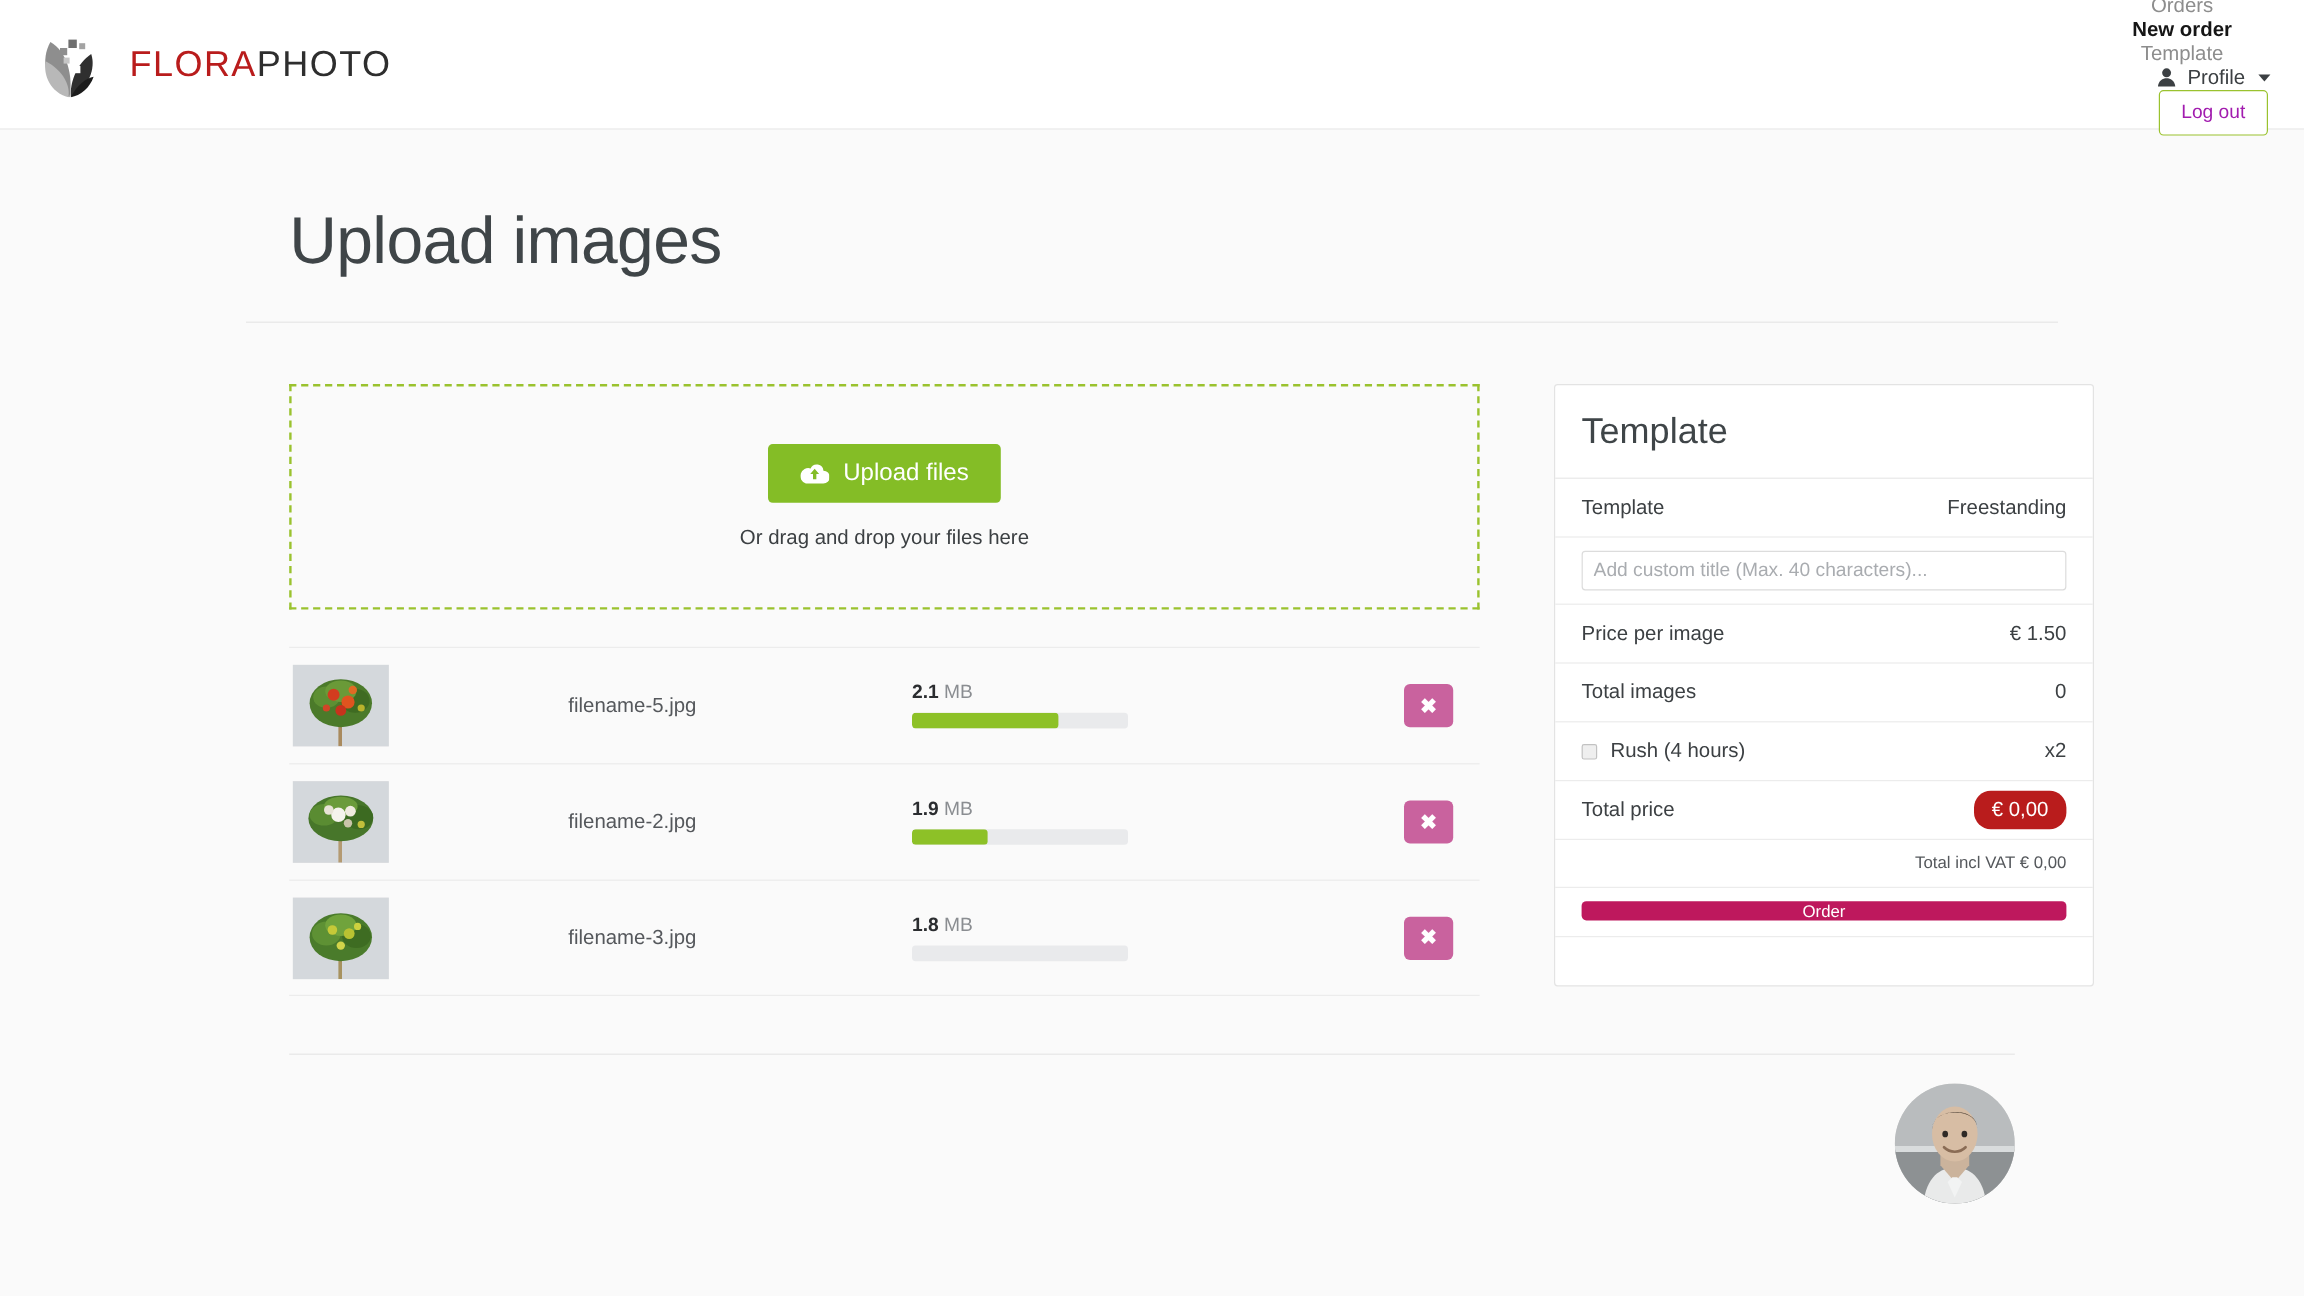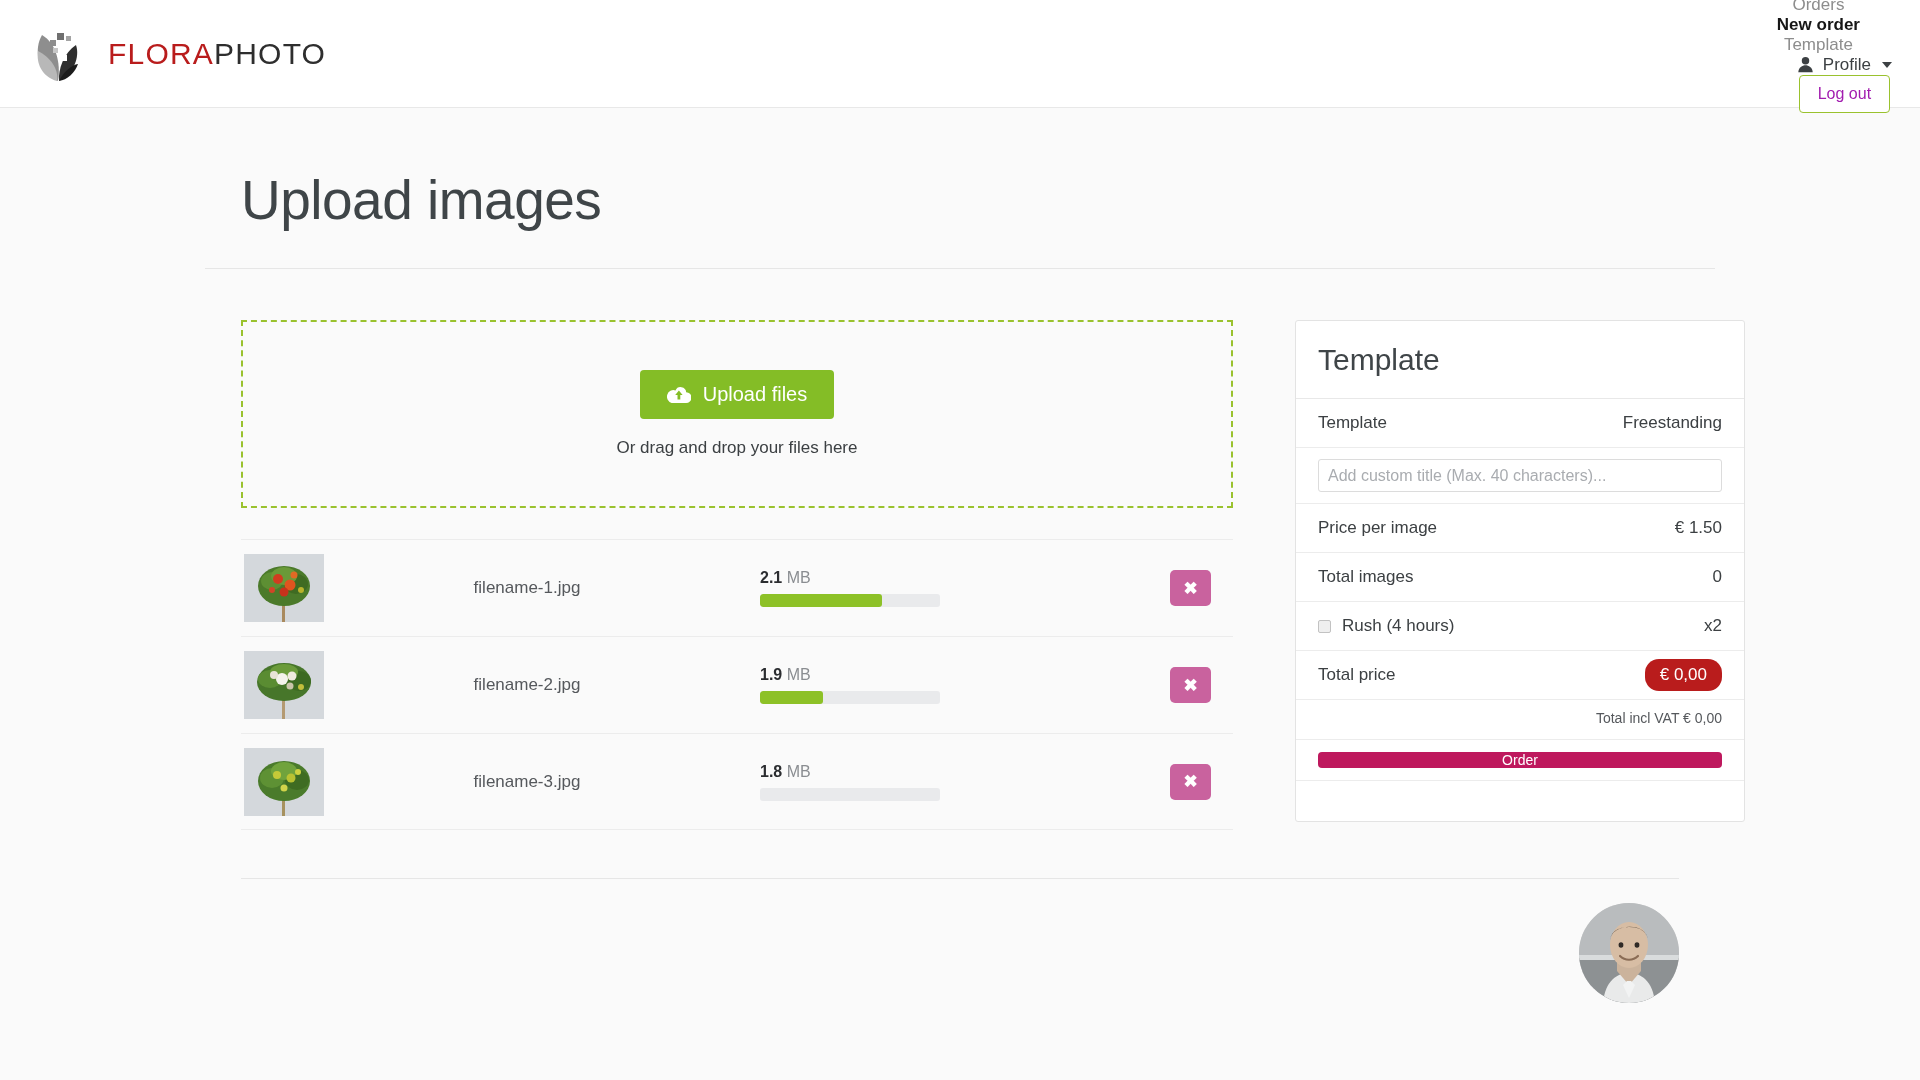--- a/index.html
+++ b/index.html
@@ -357,21 +357,21 @@
               <ellipse cx="52" cy="30" rx="12" ry="10" fill="#3f6b22"></ellipse>
               <ellipse cx="40" cy="22" rx="13" ry="9" fill="#6a9a38"></ellipse>
               <circle cx="34" cy="25" r="5" fill="#d23c1f"></circle>
               <circle cx="46" cy="31" r="5.5" fill="#e0541f"></circle>
               <circle cx="40" cy="38" r="4.5" fill="#c7321c"></circle>
               <circle cx="50" cy="21" r="3.5" fill="#e06a24"></circle>
               <circle cx="28" cy="36" r="3" fill="#d14527"></circle>
               <circle cx="57" cy="36" r="3" fill="#b9b32c"></circle>
             </svg>
           </div>
-          <div class="file-name">filename-1.jpg</div>
+          <div class="file-name">filename-5.jpg</div>
           <div class="file-meta">
             <div class="file-size">
               <b>2.1</b>
               <span>MB</span>
             </div>
             <div class="progress-track">
               <div class="progress-fill" style="width: 68%;"></div>
             </div>
           </div>
           <button class="delete-btn">✖</button>

